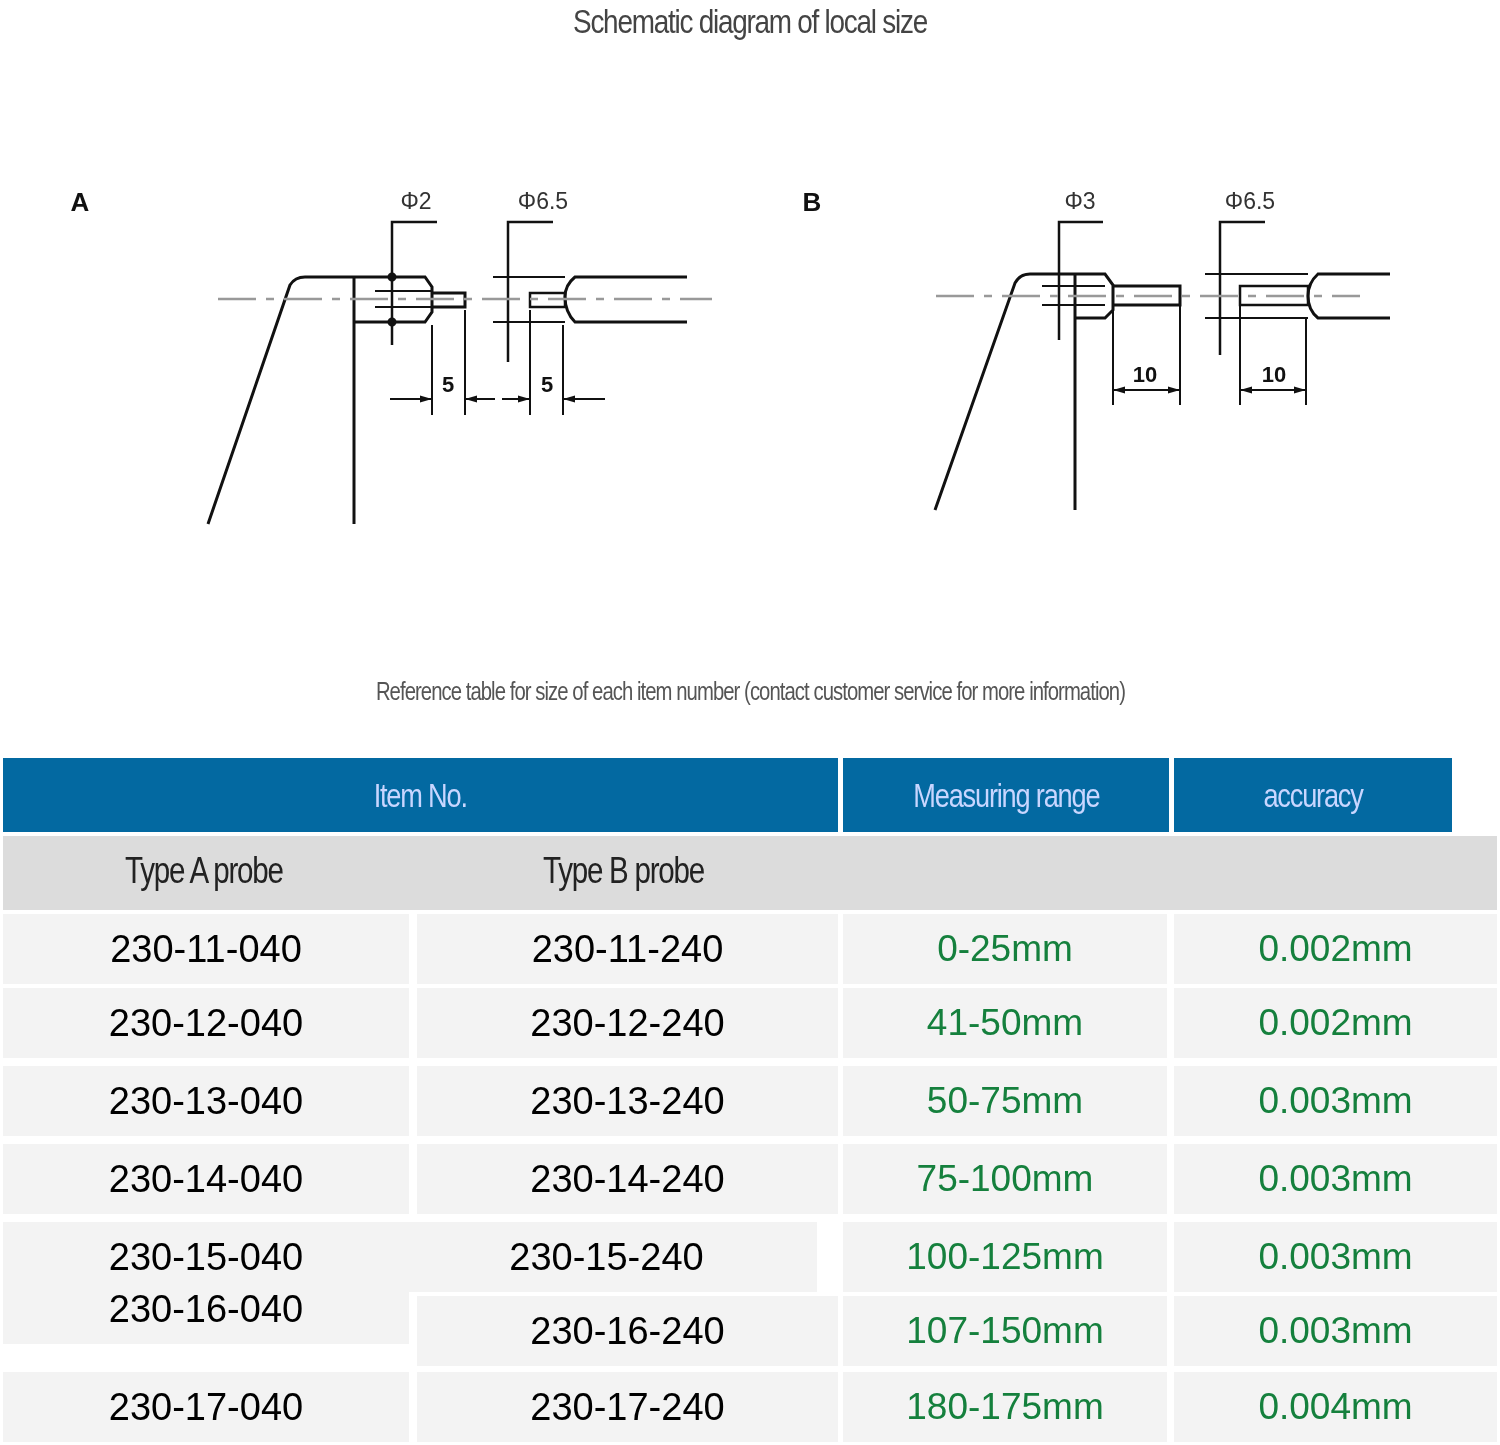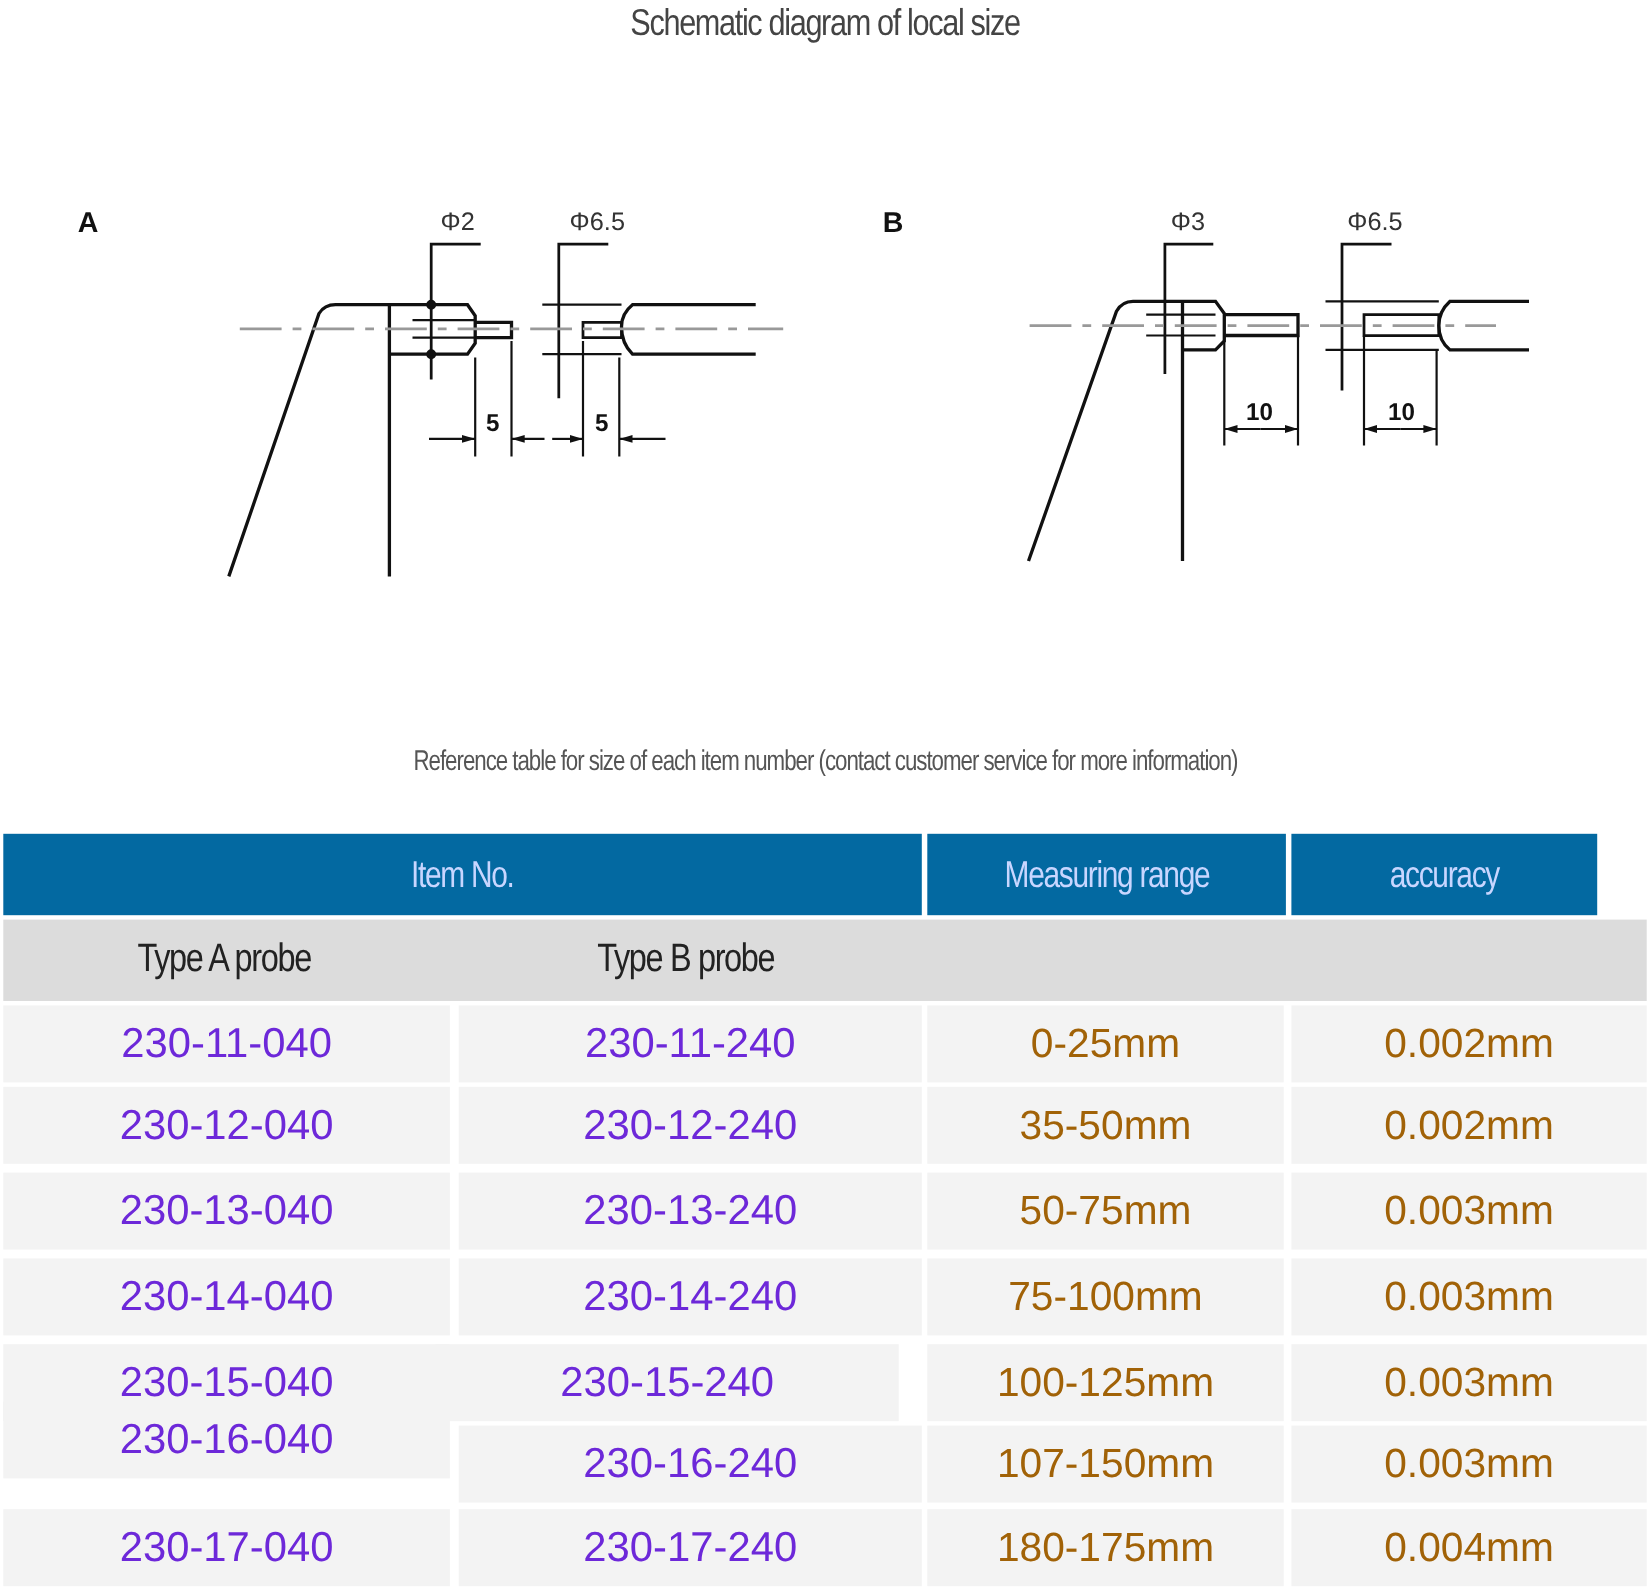--- a/index.html
+++ b/index.html
@@ -5,22 +5,22 @@
     html, body { margin: 0; padding: 0; background: #ffffff; }
     body { width: 1500px; height: 1445px; position: relative; overflow: hidden; font-family: "Liberation Sans", sans-serif; }
     .title { position: absolute; top: 2px; left: 0; width: 1500px; text-align: center; font-family: "Liberation Sans Narrow", "Liberation Sans", sans-serif; font-size: 34px; color: #444; letter-spacing: -1.5px; transform: scaleX(0.82); transform-origin: 750px 0; }
     .diagram { position: absolute; top: 170px; left: 0; width: 1500px; height: 380px; }
     .subtitle { position: absolute; top: 676px; left: 0; width: 1500px; text-align: center; font-family: "Liberation Sans", sans-serif; font-size: 26px; color: #555; letter-spacing: -1.2px; transform: scaleX(0.78); transform-origin: 752px 0; }
     .table { position: absolute; top: 758px; left: 3px; width: 1494px; }
     .hdr { position: absolute; top: 0; height: 74px; background: #0369a1; color: #c8d6ff; display: flex; align-items: center; justify-content: center; font-size: 34px; letter-spacing: -1.5px; }
     .hdr span { display: inline-block; transform: scaleX(0.8); }
     .sub { position: absolute; top: 78px; left: 0; width: 1494px; height: 74px; background: #dcdcdc; }
     .sub span { position: absolute; top: 14px; font-size: 36px; color: #222; letter-spacing: -1.5px; transform: scaleX(0.82); transform-origin: 0 0; }
-    .cell { position: absolute; background: #f3f3f3; display: flex; align-items: center; justify-content: center; font-size: 38px; color: #6d28d9; }
-    .cell.range, .cell.acc { color: #a16207; font-size: 37px; }
+    .cell { position: absolute; background: #f3f3f3; display: flex; align-items: center; justify-content: center; font-size: 38px; color: #000000; }
+    .cell.range, .cell.acc { color: #15803d; font-size: 37px; }
   </style>
 </head>
 <body>
 
 <div class="title">Schematic diagram of local size</div>
 
 <svg class="diagram" viewBox="0 170 1500 380" width="1500" height="380" xmlns="http://www.w3.org/2000/svg">
   <defs>
     <marker id="arr" viewBox="0 0 10 10" refX="10" refY="5" markerWidth="6" markerHeight="6" orient="auto-start-reverse">
       <path d="M0,2 L10,5 L0,8 z" fill="#111"></path>
@@ -111,21 +111,21 @@
   <div id="rows">
       <div>
         <div class="cell " style="left: 0px; width: 406px; top: 156px; height: 70px;">230-11-040</div>
         <div class="cell " style="left: 414px; width: 421px; top: 156px; height: 70px;">230-11-240</div>
         <div class="cell range" style="left: 840px; width: 324px; top: 156px; height: 70px;">0-25mm</div>
         <div class="cell acc" style="left: 1171px; width: 323px; top: 156px; height: 70px;">0.002mm</div>
       </div>
       <div>
         <div class="cell " style="left: 0px; width: 406px; top: 230px; height: 70px;">230-12-040</div>
         <div class="cell " style="left: 414px; width: 421px; top: 230px; height: 70px;">230-12-240</div>
-        <div class="cell range" style="left: 840px; width: 324px; top: 230px; height: 70px;">35-50mm</div>
+        <div class="cell range" style="left: 840px; width: 324px; top: 230px; height: 70px;">41-50mm</div>
         <div class="cell acc" style="left: 1171px; width: 323px; top: 230px; height: 70px;">0.002mm</div>
       </div>
       <div>
         <div class="cell " style="left: 0px; width: 406px; top: 308px; height: 70px;">230-13-040</div>
         <div class="cell " style="left: 414px; width: 421px; top: 308px; height: 70px;">230-13-240</div>
         <div class="cell range" style="left: 840px; width: 324px; top: 308px; height: 70px;">50-75mm</div>
         <div class="cell acc" style="left: 1171px; width: 323px; top: 308px; height: 70px;">0.003mm</div>
       </div>
       <div>
         <div class="cell " style="left: 0px; width: 406px; top: 386px; height: 70px;">230-14-040</div>

